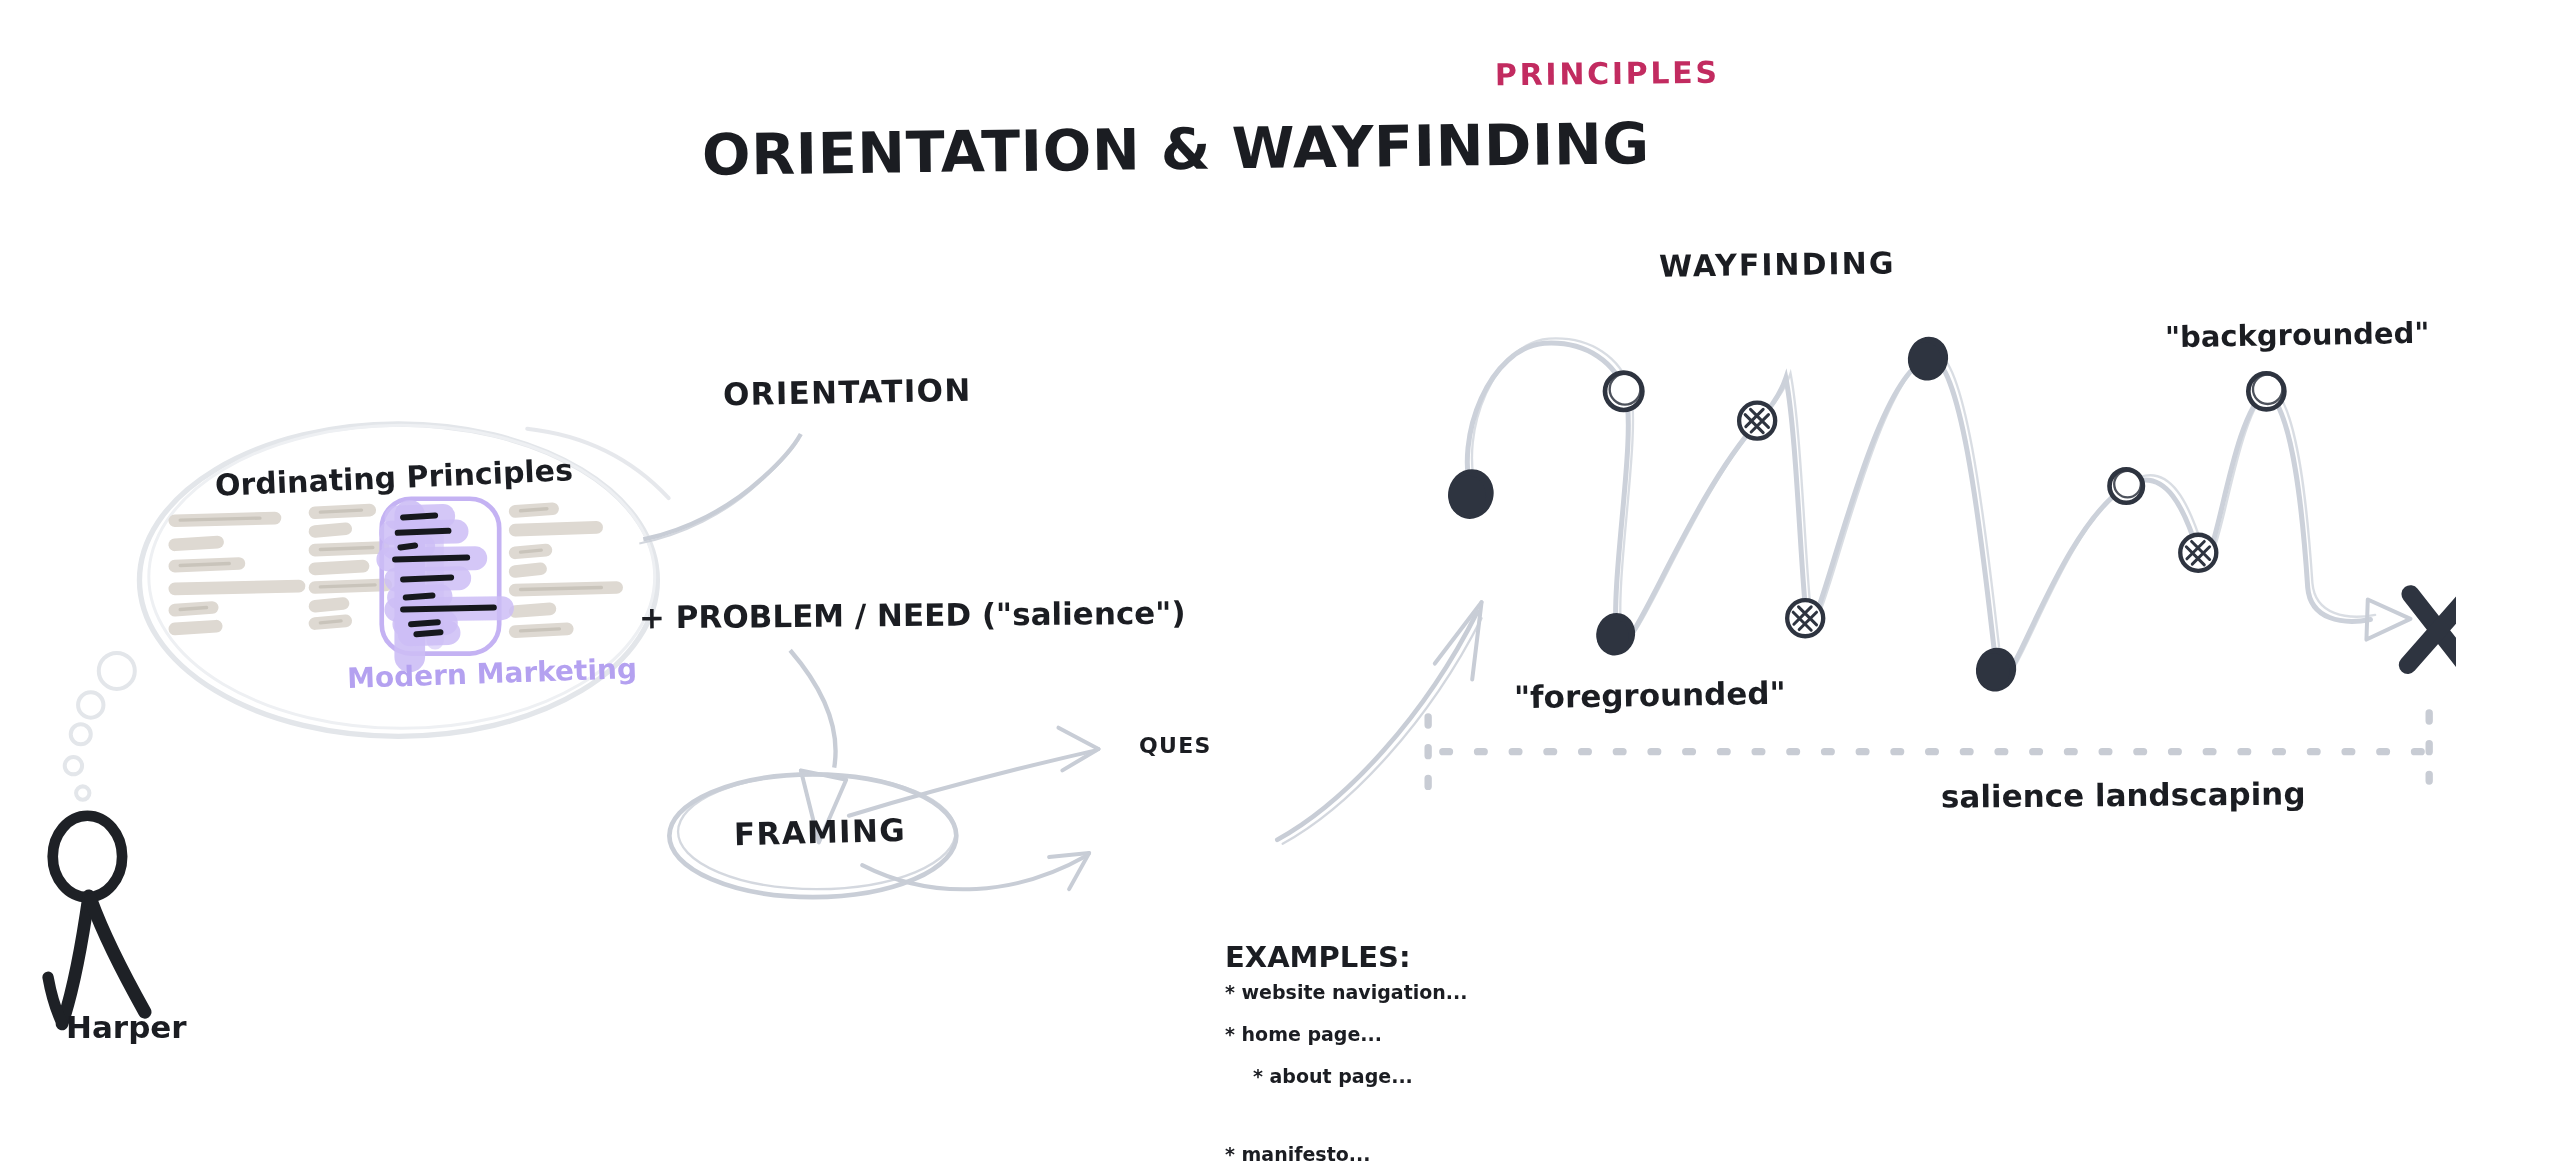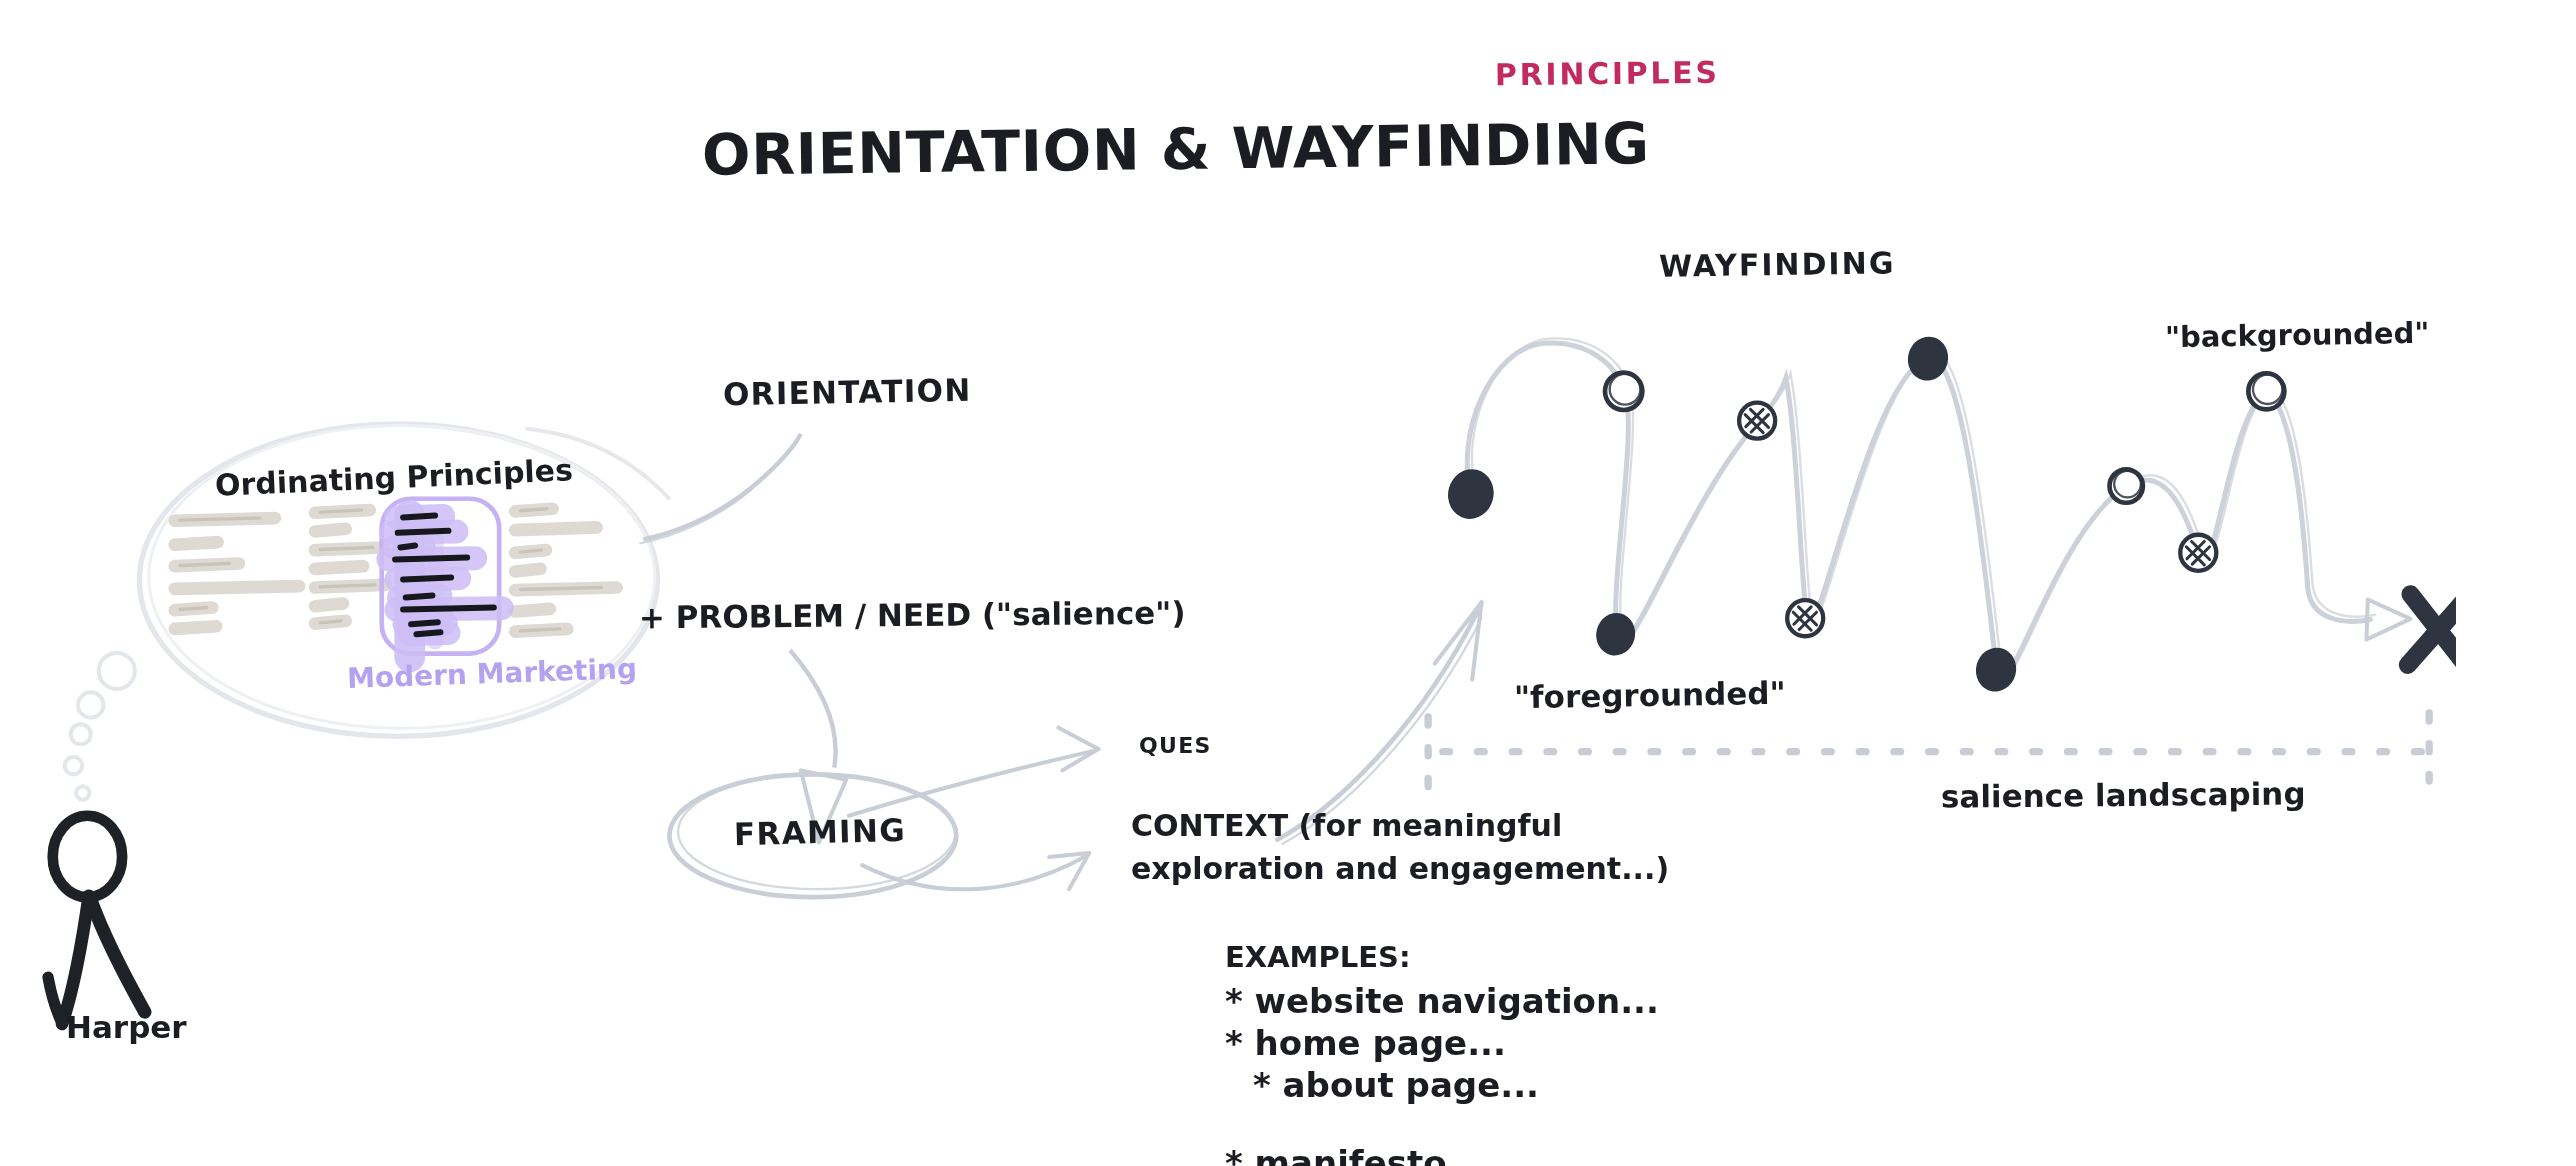--- a/index.html
+++ b/index.html
@@ -14,21 +14,21 @@
   #ordinating{left:215px;top:460px;font-size:30px;transform:rotate(-2.5deg);}
   #modern-marketing{left:347px;top:657px;font-size:28px;color:#b4a1f0;transform:rotate(-2deg);font-weight:600;}
   #harper{left:66px;top:1009px;font-size:31px;}
   
   #orientation-label{left:723px;top:374px;font-size:31px;font-weight:700;letter-spacing:1.3px;transform:rotate(-1deg);}
   #problem-need{left:639px;top:597px;font-size:31px;font-weight:700;transform:rotate(-.5deg);}
   #framing{left:734px;top:814px;font-size:31px;font-weight:700;letter-spacing:1.3px;transform:rotate(-1.5deg);}
   #ques{left:1139px;top:733px;font-size:22px;font-weight:700;letter-spacing:1.3px;}
   #context{left:1131px;top:805px;font-size:30px;white-space:pre-line;line-height:1.42;}
   #examples-title{left:1225px;top:940px;font-size:29px;}
-  .example-item{left:1225px;font-size:34px;}
+  .example-item{left:1225px;font-size:19px;}
   #example-0{top:981px;} #example-1{top:1023px;} #example-2{top:1065px;margin-left:28px;} #example-3{top:1123px;margin-top:20px;}
   
   #wayfinding-label{left:1659px;top:247px;font-size:30px;font-weight:700;letter-spacing:2px;transform:rotate(-.8deg);}
   #foregrounded{left:1514px;top:677px;font-size:31px;transform:rotate(-1deg);}
   #backgrounded{left:2165px;top:318px;font-size:29px;transform:rotate(-1deg);}
   #salience{left:1941px;top:777px;font-size:31px;transform:rotate(-.5deg);}
 </style>
 </head>
 <body>
 
@@ -244,22 +244,20 @@
   <div class="lbl" id="title">ORIENTATION &amp; WAYFINDING</div>
 
   <div class="lbl" id="ordinating">Ordinating Principles</div>
   <div class="lbl" id="modern-marketing">Modern Marketing</div>
   <div class="lbl" id="harper">Harper</div>
 
   <div class="lbl" id="orientation-label">ORIENTATION</div>
   <div class="lbl" id="problem-need">+ PROBLEM / NEED ("salience")</div>
   <div class="lbl" id="framing">FRAMING</div>
   <div class="lbl" id="ques">QUES</div>
-  <div class="lbl" id="context">CONTEXT (for meaningful
-exploration and engagement...)</div>
 
   <div class="lbl" id="examples-title">EXAMPLES:</div>
   <div class="lbl example-item" id="example-0">* website navigation...</div>
   <div class="lbl example-item" id="example-1">* home page...</div>
   <div class="lbl example-item" id="example-2">* about page...</div>
   <div class="lbl example-item" id="example-3">* manifesto...</div>
 
   <div class="lbl" id="wayfinding-label">WAYFINDING</div>
   <div class="lbl" id="foregrounded">"foregrounded"</div>
   <div class="lbl" id="backgrounded">"backgrounded"</div>

